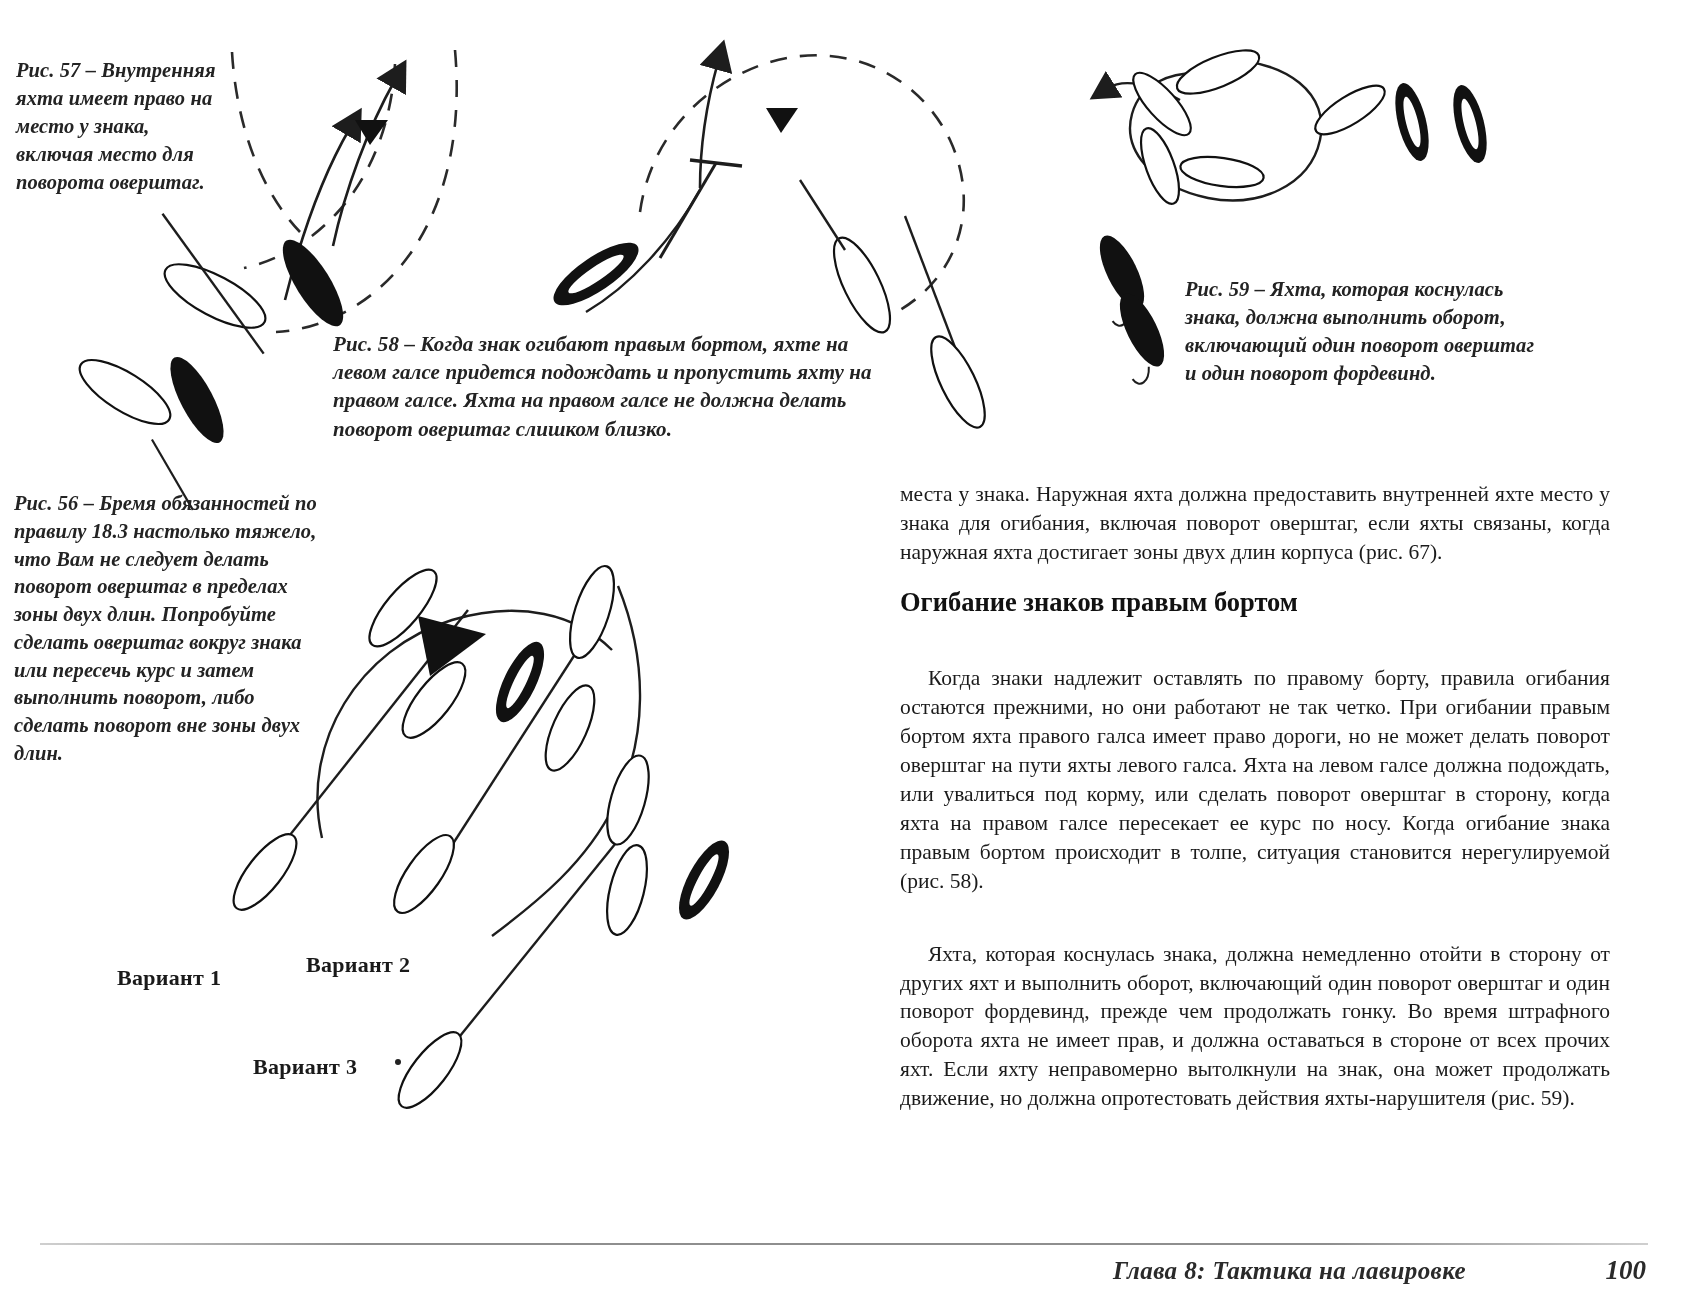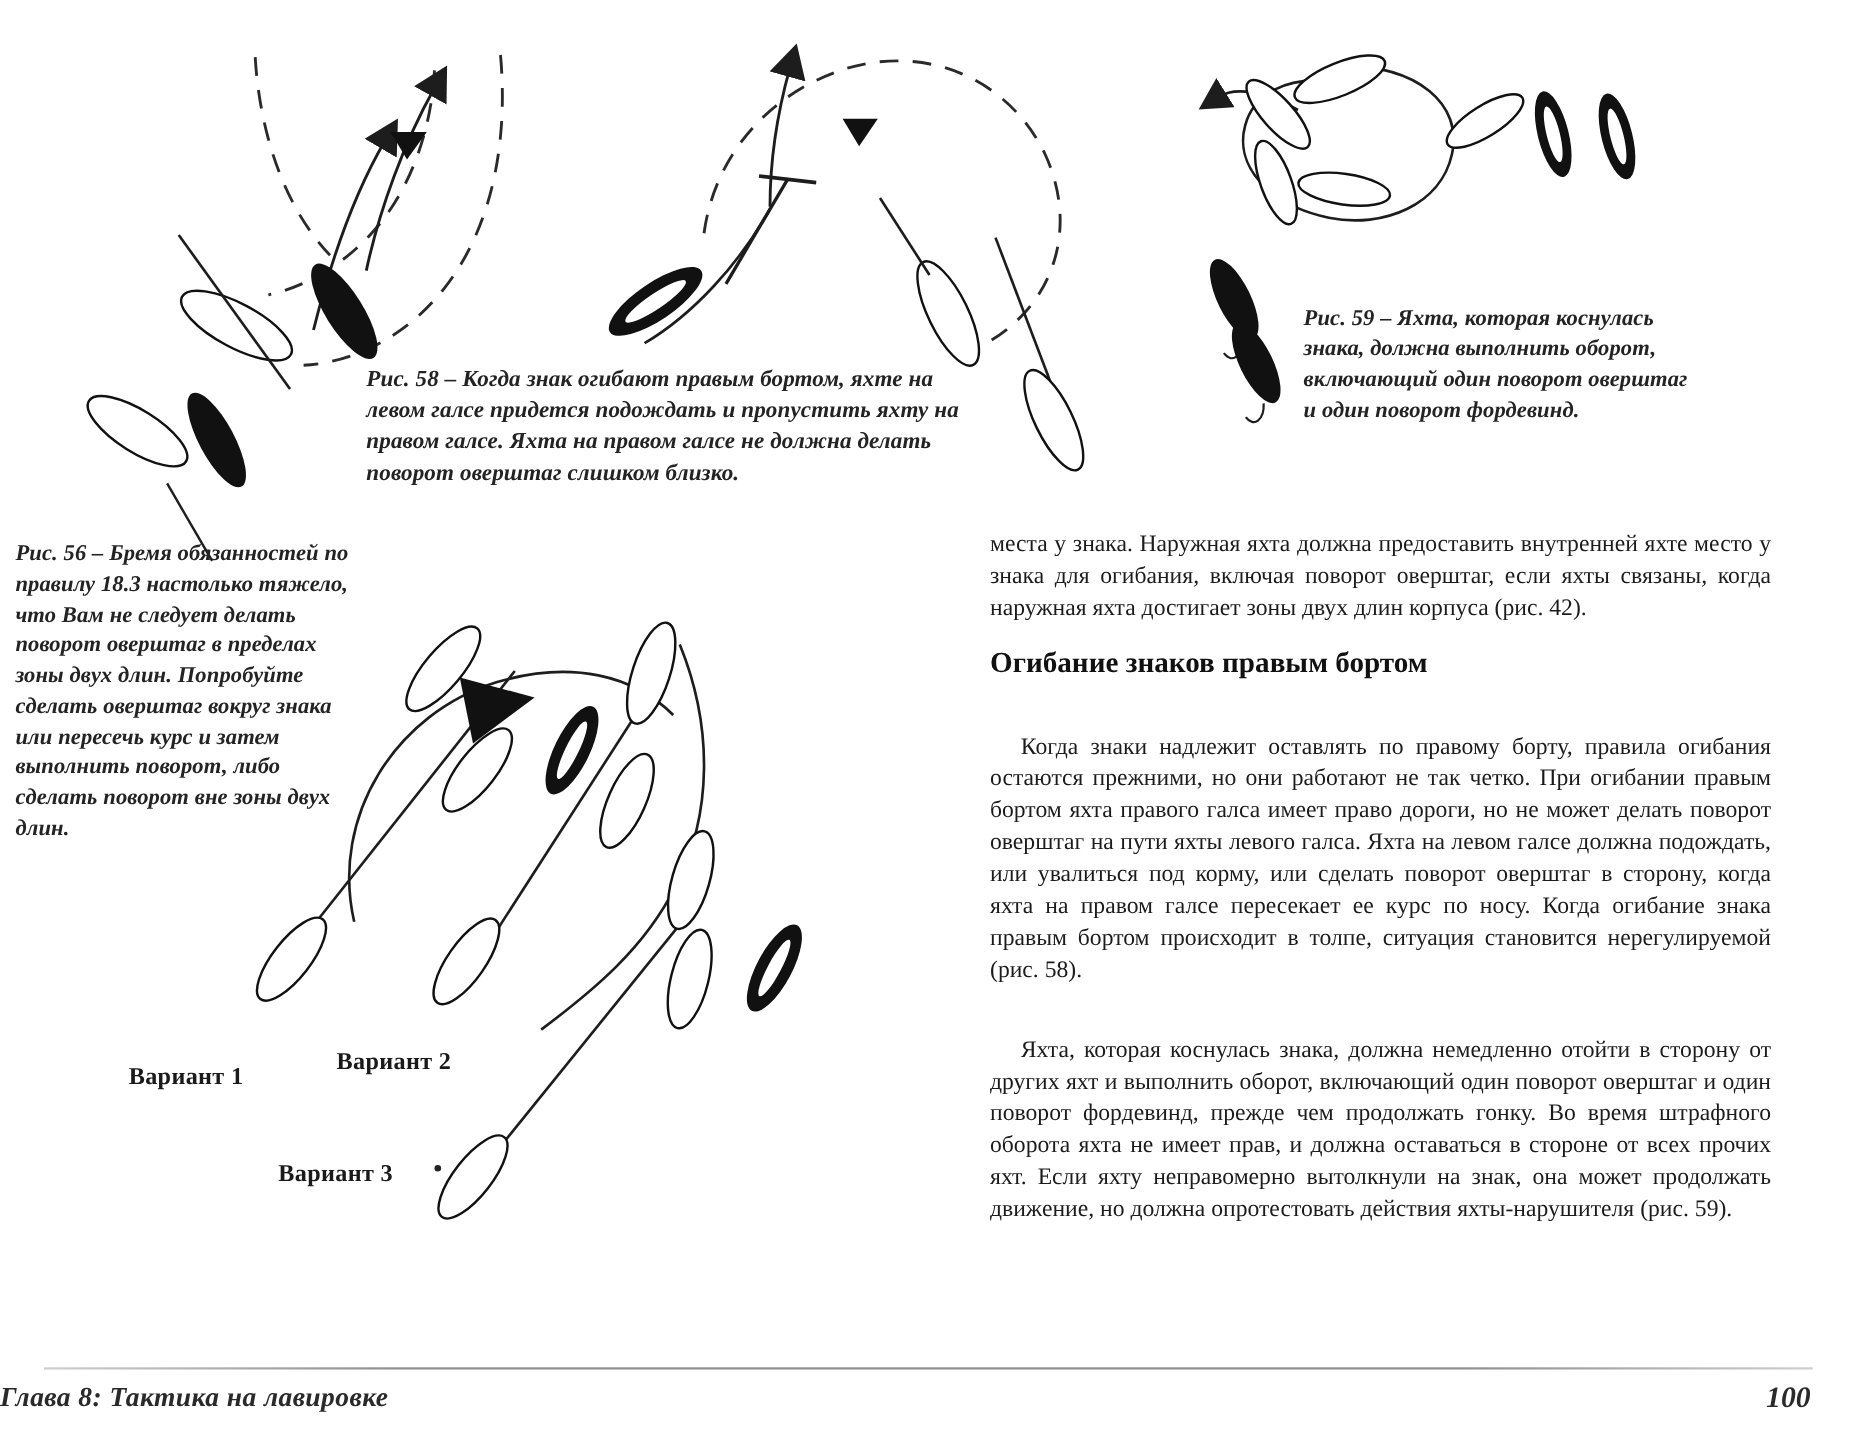--- a/index.html
+++ b/index.html
@@ -62,21 +62,21 @@
   #v3{left:253px;top:1054px;}
 
   #rightcol{left:900px;top:480px;width:710px;}
 
   
   .footer-rule{
     position:absolute;left:40px;top:1243px;width:1608px;height:2px;
     background:linear-gradient(to right,#cfcfcf,#8e8e8e 20%,#8e8e8e 80%,#cfcfcf);
   }
   .footer-title{
-    position:absolute;left:0;top:1257px;width:1466px;text-align:left;
+    position:absolute;left:0;top:1257px;width:1466px;text-align:right;
     font-family:"Liberation Serif",serif;font-style:italic;font-weight:700;
     font-size:25px;color:#2a2a2a;letter-spacing:.4px;
   }
   .footer-page{
     position:absolute;right:42px;top:1255px;
     font-family:"Liberation Serif",serif;font-style:italic;font-weight:700;
     font-size:27px;color:#2a2a2a;
   }
 
   svg{position:absolute;left:0;top:0;overflow:visible;}
@@ -241,33 +241,34 @@
         <ellipse cx="0" cy="0" rx="44" ry="16" fill="#111"></ellipse>
         <ellipse cx="0" cy="0" rx="29" ry="6" fill="#fff"></ellipse>
       </g>
       <g transform="translate(430,1070) rotate(-52)">
         <ellipse class="hull-chk" cx="0" cy="0" rx="46" ry="17" fill="url(#chk)"></ellipse>
       </g>
       <circle cx="398" cy="1062" r="3" fill="#222"></circle>
     </g>
   </svg>
 
+  <div class="cap" id="cap57">Рис. 57 – Внутренняя яхта имеет право на место у знака, включая место для поворота оверштаг.</div>
 
   <div class="cap" id="cap58">Рис. 58 – Когда знак огибают правым бортом, яхте на левом галсе придется подождать и пропустить яхту на правом галсе. Яхта на правом галсе не должна делать поворот оверштаг слишком близко.</div>
 
   <div class="cap" id="cap59">Рис. 59 – Яхта, которая коснулась знака, должна выполнить оборот, включающий один поворот оверштаг и один поворот фордевинд.</div>
 
   <div class="cap" id="cap56">Рис. 56 – Бремя обязанностей по правилу 18.3 настолько тяжело, что Вам не следует делать поворот оверштаг в пределах зоны двух длин. Попробуйте сделать оверштаг вокруг знака или пересечь курс и затем выполнить поворот, либо сделать поворот вне зоны двух длин.</div>
 
   <div class="vlabel" id="v1">Вариант 1</div>
   <div class="vlabel" id="v2">Вариант 2</div>
   <div class="vlabel" id="v3">Вариант 3</div>
 
   <div class="body-col" id="rightcol">
-    <p>места у знака. Наружная яхта должна предоставить внутренней яхте место у знака для огибания, включая поворот оверштаг, если яхты связаны, когда наружная яхта достигает зоны двух длин корпуса (рис. 42).</p>
+    <p>места у знака. Наружная яхта должна предоставить внутренней яхте место у знака для огибания, включая поворот оверштаг, если яхты связаны, когда наружная яхта достигает зоны двух длин корпуса (рис. 67).</p>
     <h2 class="sec">Огибание знаков правым бортом</h2>
     <p class="indent">Когда знаки надлежит оставлять по правому борту, правила огибания остаются прежними, но они работают не так четко. При огибании правым бортом яхта правого галса имеет право дороги, но не может делать поворот оверштаг на пути яхты левого галса. Яхта на левом галсе должна подождать, или увалиться под корму, или сделать поворот оверштаг в сторону, когда яхта на правом галсе пересекает ее курс по носу. Когда огибание знака правым бортом происходит в толпе, ситуация становится нерегулируемой (рис. 58).</p>
     <p class="indent">Яхта, которая коснулась знака, должна немедленно отойти в сторону от других яхт и выполнить оборот, включающий один поворот оверштаг и один поворот фордевинд, прежде чем продолжать гонку. Во время штрафного оборота яхта не имеет прав, и должна оставаться в стороне от всех прочих яхт. Если яхту неправомерно вытолкнули на знак, она может продолжать движение, но должна опротестовать действия яхты-нарушителя (рис. 59).</p>
   </div>
 
   <div class="footer-rule"></div>
   <div class="footer-title">Глава 8: Тактика на лавировке</div>
   <div class="footer-page">100</div>
 
 </div>

